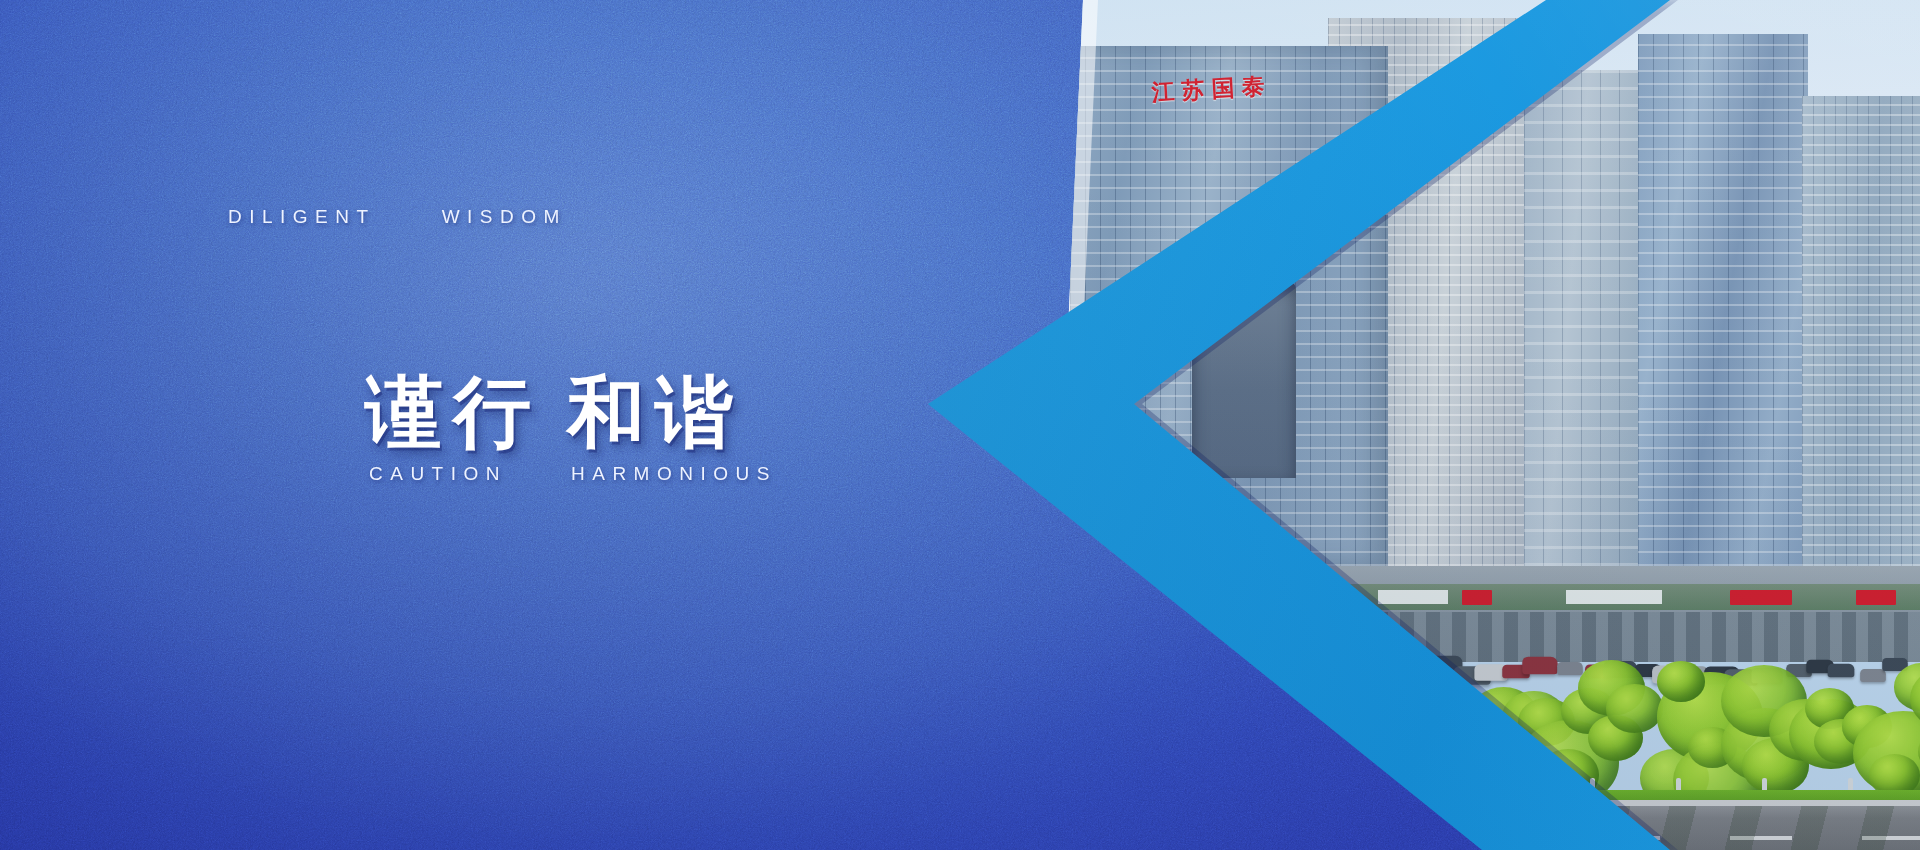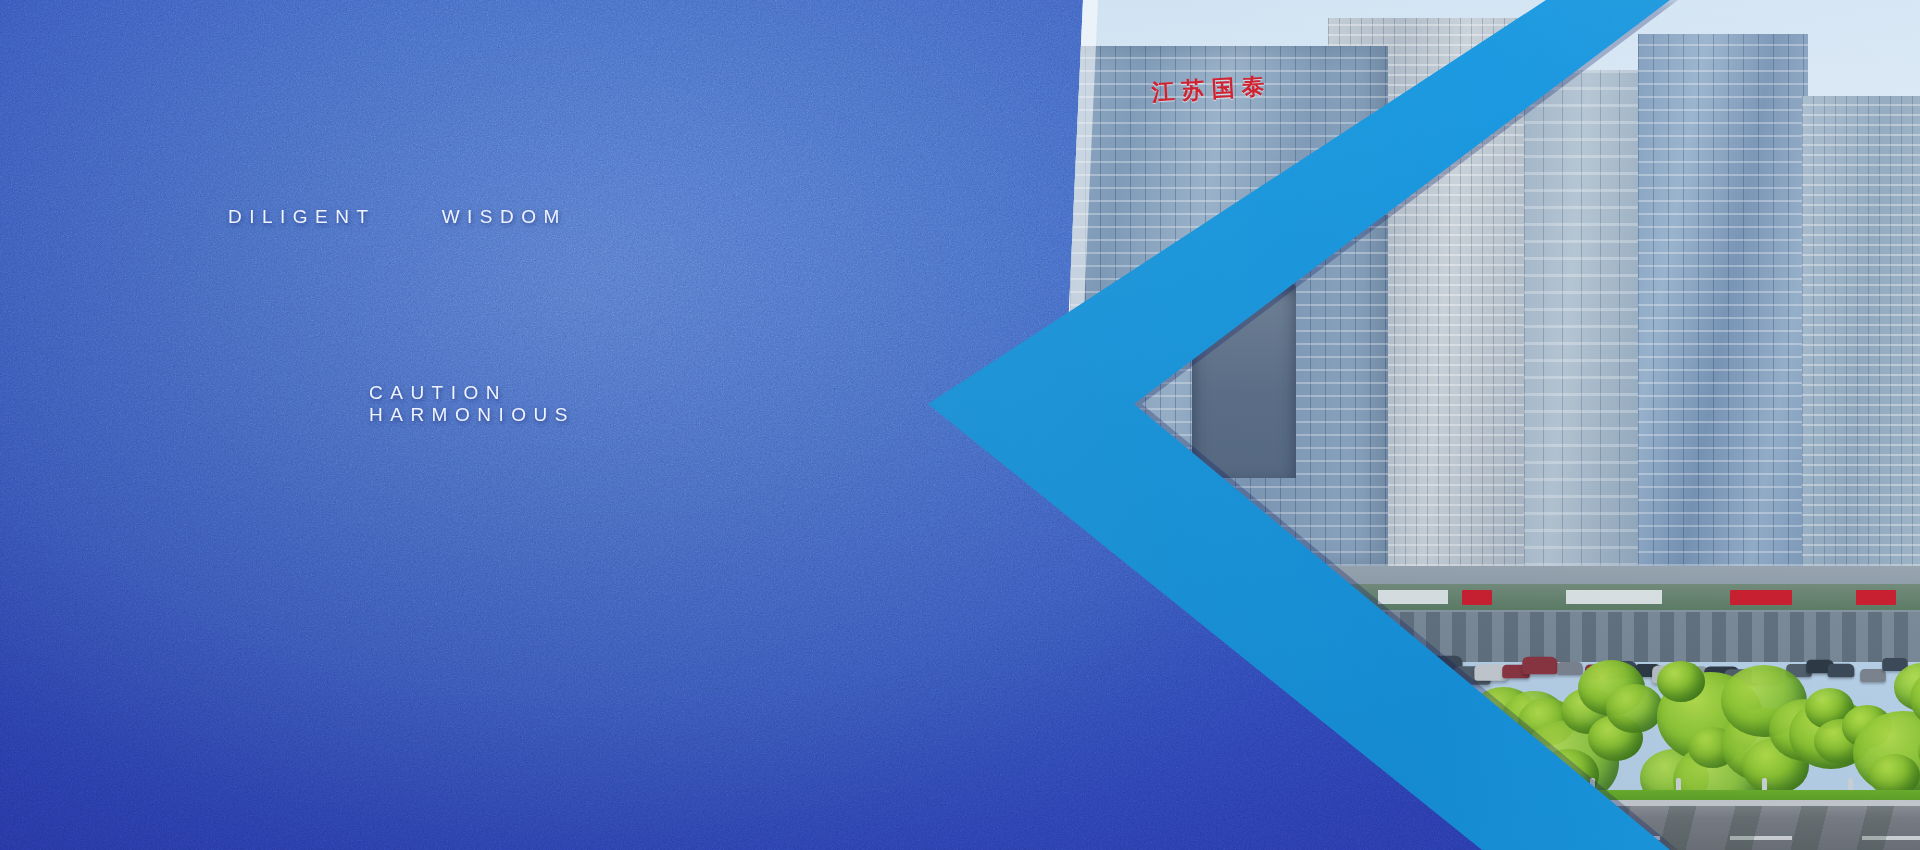--- a/index.html
+++ b/index.html
@@ -50,21 +50,21 @@
   .en{
     margin-top:10px;
     font-size:19px;
     font-weight:400;
     color:#eef3ff;
     letter-spacing:7.5px;
     text-shadow:1px 2px 4px rgba(15,25,95,.50);
     display:flex;
   }
   .en-1{padding-left:6px;}
-  .en-2{padding-left:4px;flex-direction:column;}
+  .en-2{padding-left:4px;}
   .en .w1{display:inline-block;}
   .en .sp-a{display:inline-block;width:66px;}
   .en .sp-b{display:inline-block;width:64px;}
 
   
   .art{position:absolute;right:0;top:0;width:1010px;height:850px;overflow:hidden;}
 
   
   .photo{
     position:absolute;
@@ -399,20 +399,21 @@
 
     <div class="line line-1">
       <div class="en en-1">
           <span class="w1">DILIGENT</span>
           <span class="sp-a"></span>
           <span class="w1">WISDOM</span>
         </div>
     </div>
 
     <div class="line line-2">
+      <div class="cn"><span>谨行</span><span class="gap"></span><span>和谐</span></div>
       <div class="en en-2">
           <span class="w1">CAUTION</span>
           <span class="sp-b"></span>
           <span class="w1">HARMONIOUS</span>
         </div>
     </div>
 
   </div>
 </div>
 

